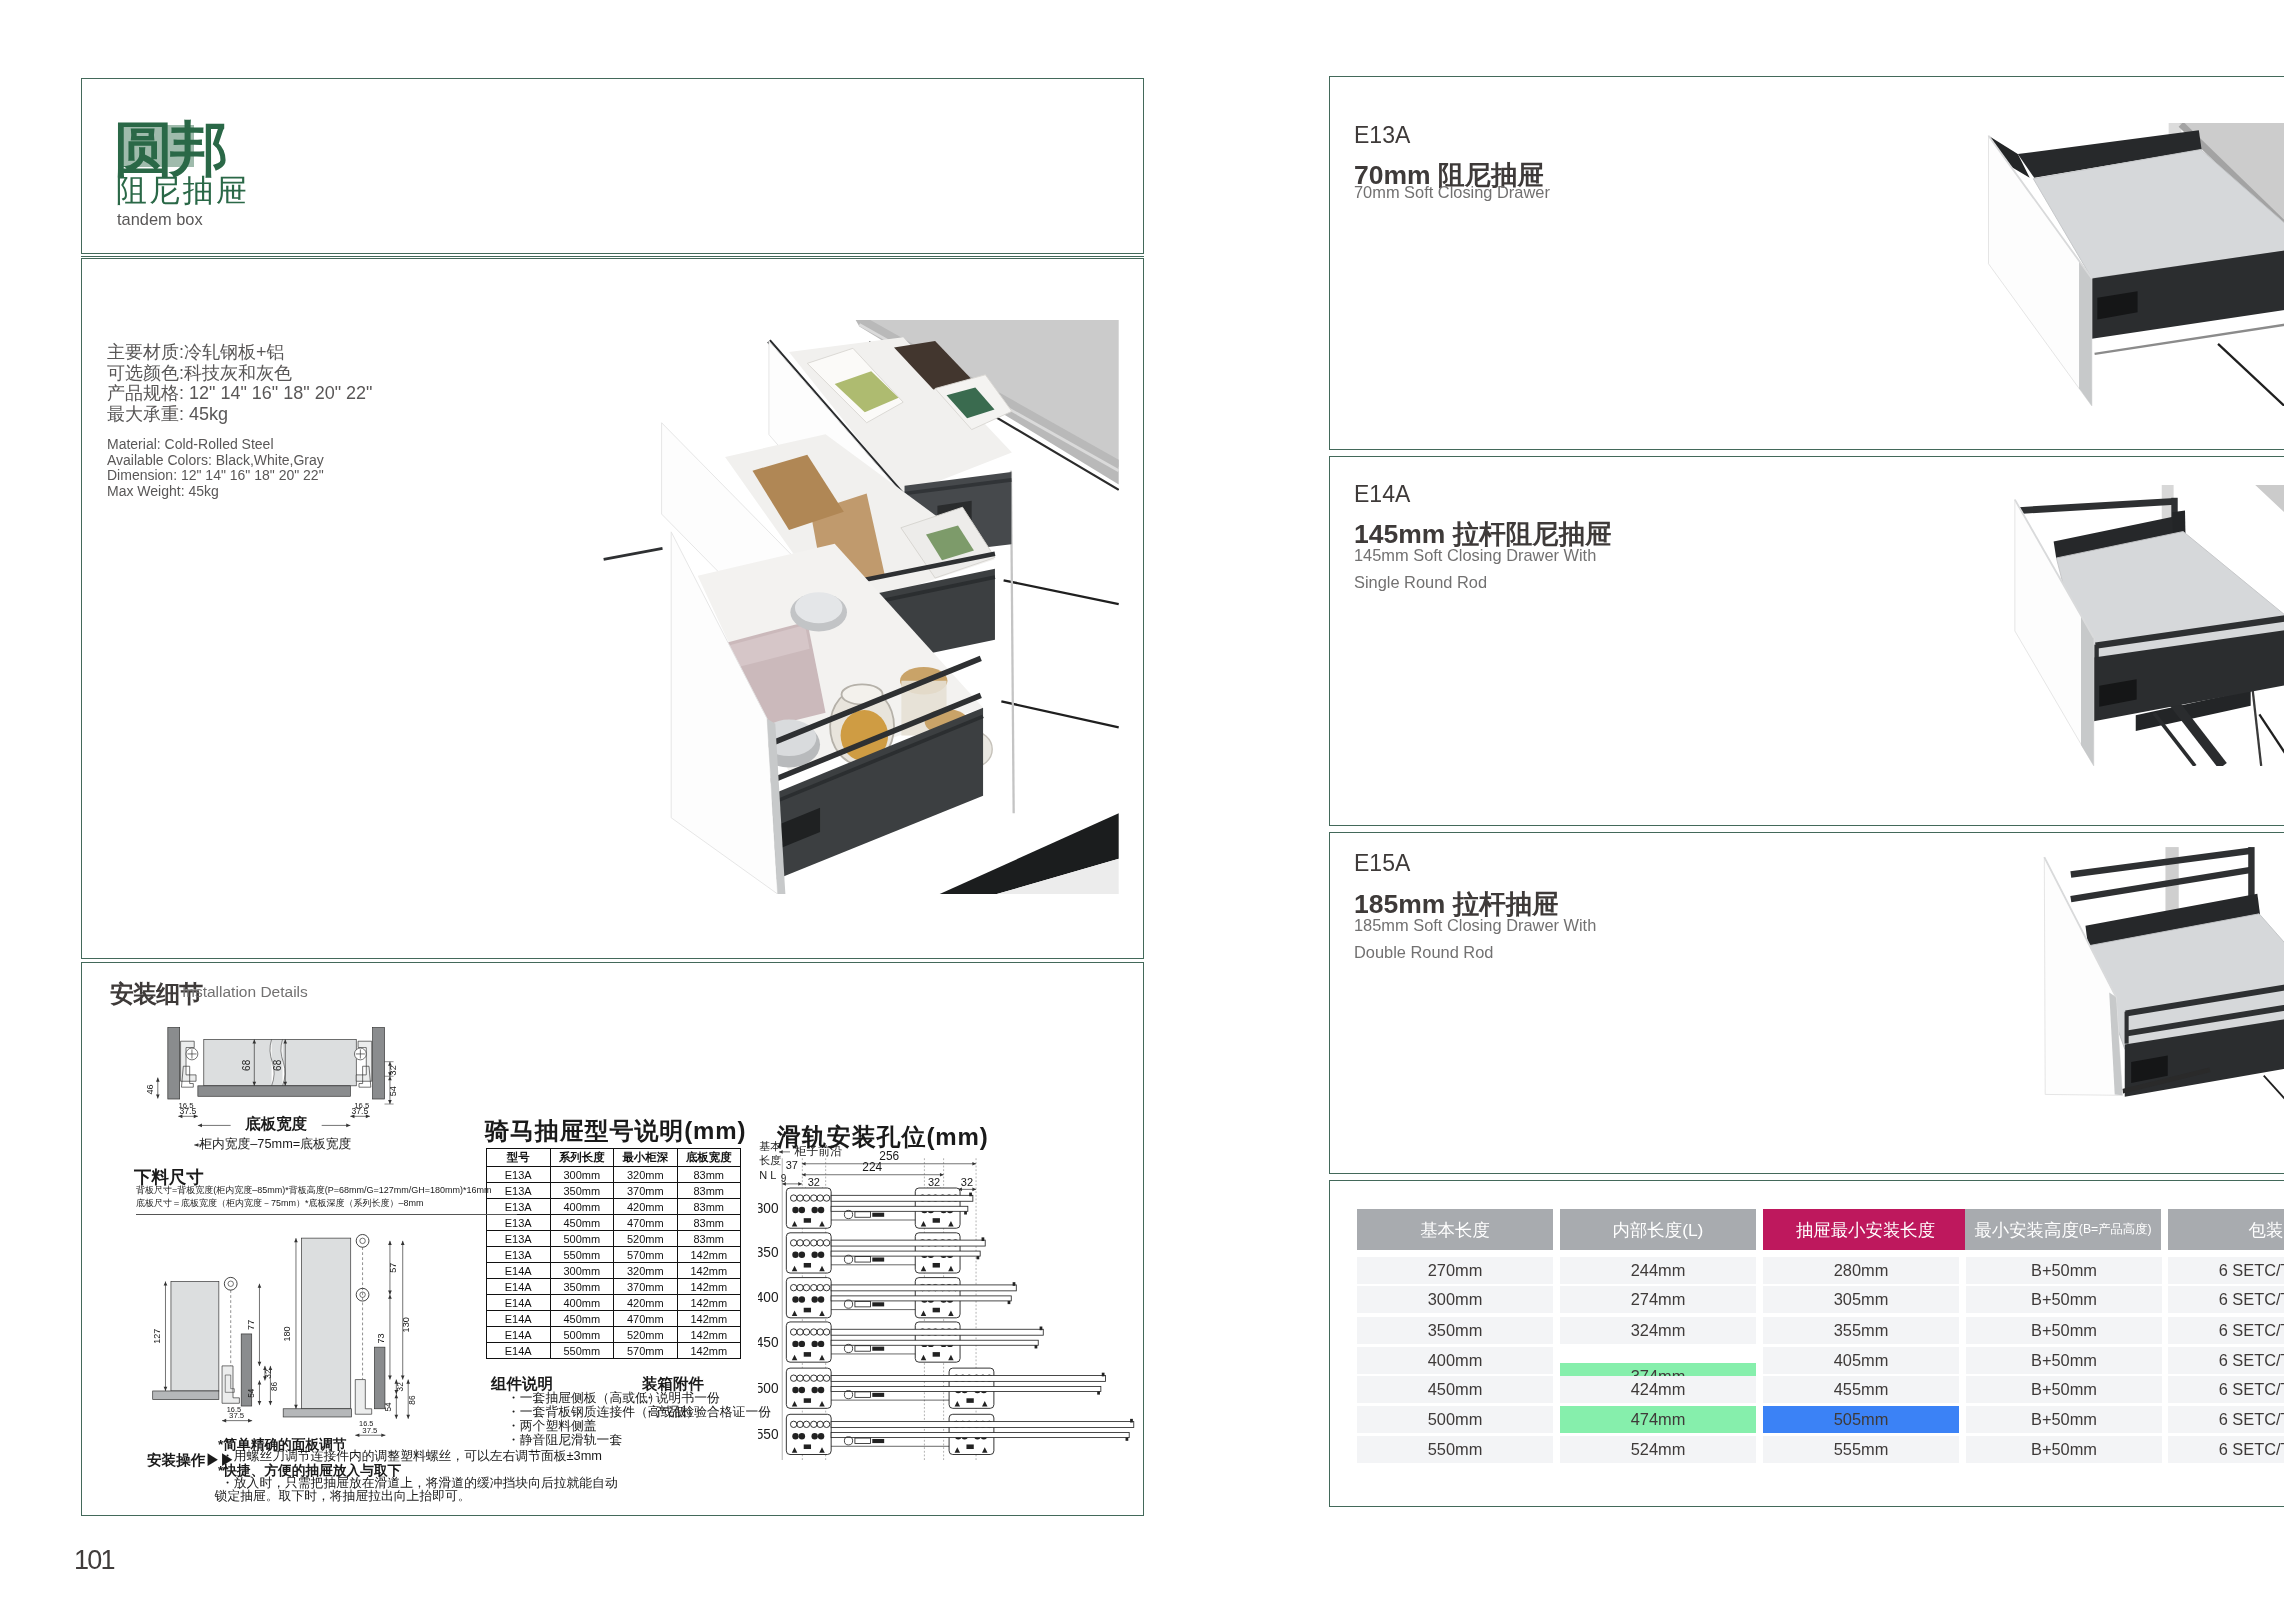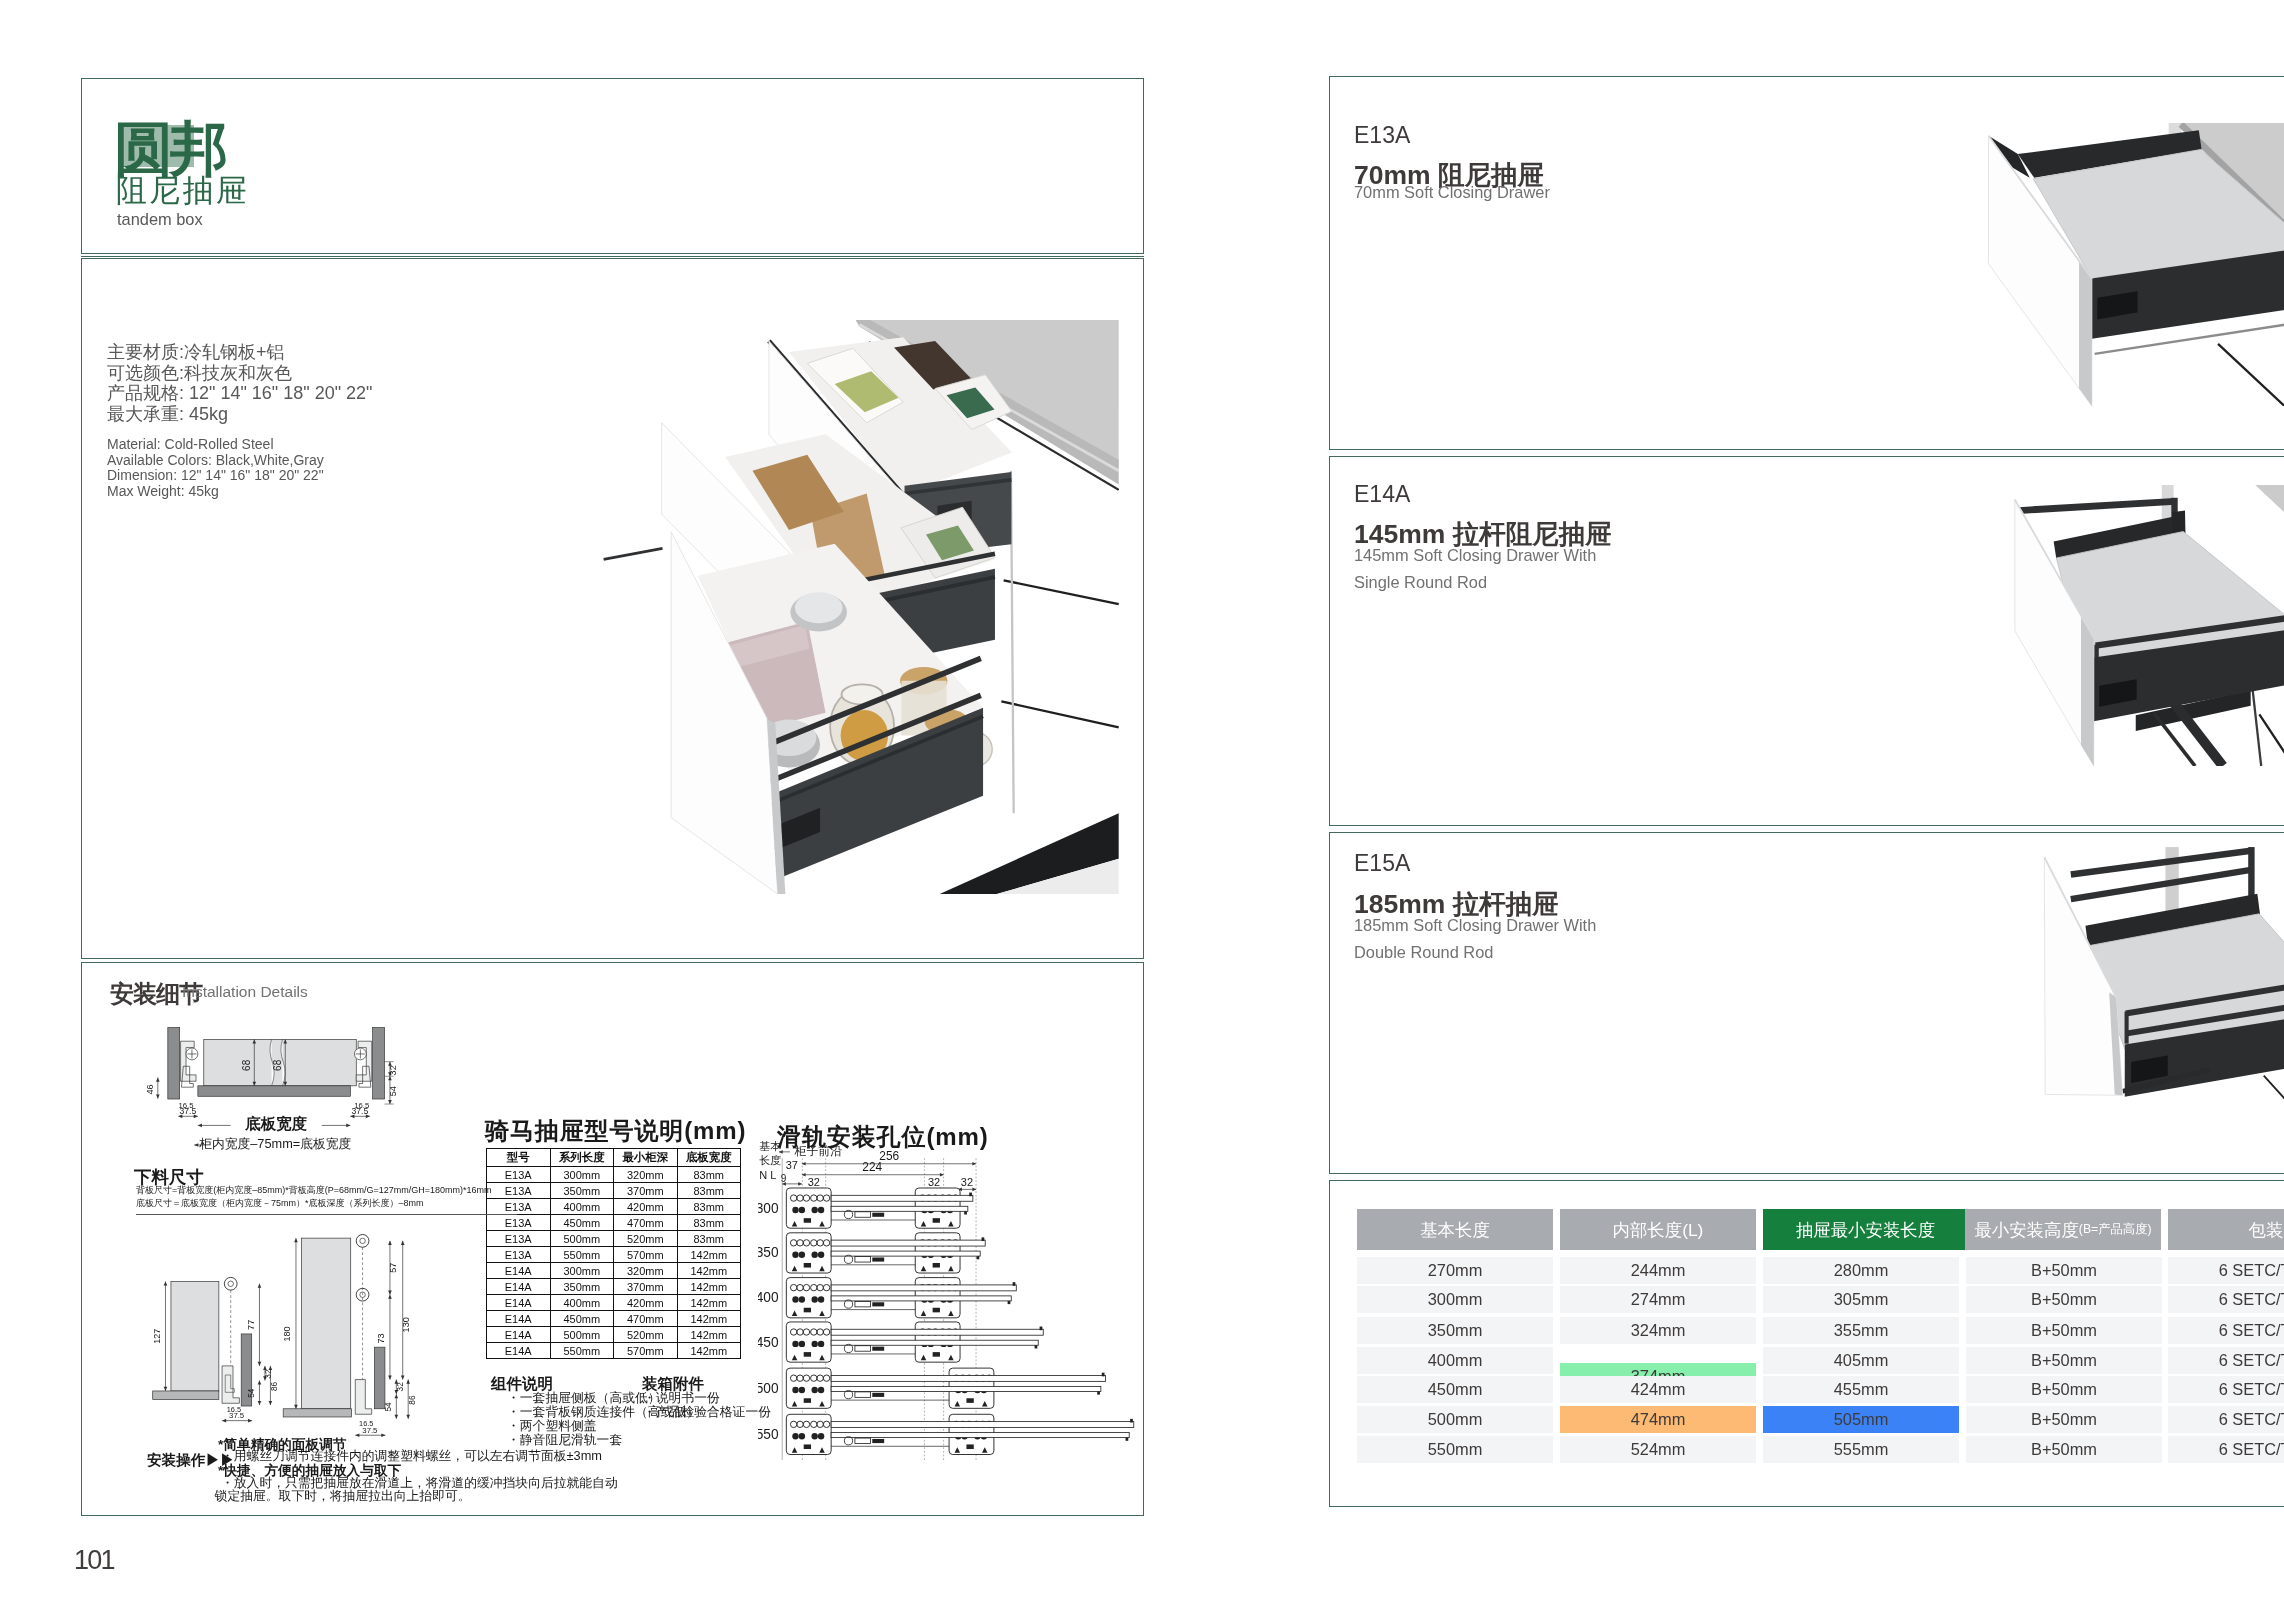--- a/index.html
+++ b/index.html
@@ -713,21 +713,21 @@
       <line x1="491" y1="534" x2="682" y2="487" stroke="#2a2a2a" stroke-width="10"></line>
       <polygon points="320,22 477,328 491,543 322,541" fill="#fdfdfd" stroke="#e3e3e3" stroke-width="2"></polygon>
       <polygon points="462,318 477,328 491,543 474,541" fill="#c7c9ca"></polygon>
       <line x1="320" y1="22" x2="477" y2="328" stroke="#d9dadb" stroke-width="4"></line>
     </svg></div>
 
 <div class="abs" style="left:1357px;top:1209px;width:1010px;">
 
 <div class="abs" style="left:0;top:0;width:196px;height:41px;background:#a8abaf;color:#fff;font-size:17.4px;display:flex;align-items:center;justify-content:center;">基本长度</div>
 <div class="abs" style="left:203px;top:0;width:196px;height:41px;background:#a8abaf;color:#fff;font-size:17.4px;display:flex;align-items:center;justify-content:center;">内部长度(L)</div>
-<div class="abs" style="left:406px;top:0;width:205px;height:41px;background:#15803d;color:#fff;font-size:17.4px;display:flex;align-items:center;justify-content:center;">抽屉最小安装长度</div>
+<div class="abs" style="left:406px;top:0;width:205px;height:41px;background:#be185d;color:#fff;font-size:17.4px;display:flex;align-items:center;justify-content:center;">抽屉最小安装长度</div>
 <div class="abs" style="left:608px;top:0;width:196px;height:41px;background:#a8abaf;color:#fff;font-size:17.4px;display:flex;align-items:center;justify-content:center;">最小安装高度<span style="font-size:12.3px;">(B=产品高度)</span></div>
 <div class="abs" style="left:811px;top:0;width:196px;height:41px;background:#a8abaf;color:#fff;font-size:17.4px;display:flex;align-items:center;justify-content:center;">包装</div>
 </div>
 
 <div class="abs" style="left:1357px;top:1257px;width:196px;height:26.5px;background:#f3f4f6;color:#3e3a39;font-size:16.4px;display:flex;align-items:center;justify-content:center;">270mm</div>
 <div class="abs" style="left:1560px;top:1257px;width:196px;height:26.5px;background:#f3f4f6;color:#3e3a39;font-size:16.4px;display:flex;align-items:center;justify-content:center;">244mm</div>
 <div class="abs" style="left:1763px;top:1257px;width:196px;height:26.5px;background:#f3f4f6;color:#3e3a39;font-size:16.4px;display:flex;align-items:center;justify-content:center;">280mm</div>
 <div class="abs" style="left:1966px;top:1257px;width:196px;height:26.5px;background:#f3f4f6;color:#3e3a39;font-size:16.4px;display:flex;align-items:center;justify-content:center;">B+50mm</div>
 <div class="abs" style="left:2168px;top:1257px;width:196px;height:26.5px;background:#f3f4f6;color:#3e3a39;font-size:16.4px;display:flex;align-items:center;justify-content:center;">6 SETC/TNB</div>
 
@@ -749,21 +749,21 @@
 <div class="abs" style="left:1966px;top:1347px;width:196px;height:26.5px;background:#f3f4f6;color:#3e3a39;font-size:16.4px;display:flex;align-items:center;justify-content:center;">B+50mm</div>
 <div class="abs" style="left:2168px;top:1347px;width:196px;height:26.5px;background:#f3f4f6;color:#3e3a39;font-size:16.4px;display:flex;align-items:center;justify-content:center;">6 SETC/TNB</div>
 
 <div class="abs" style="left:1357px;top:1376px;width:196px;height:26.5px;background:#f3f4f6;color:#3e3a39;font-size:16.4px;display:flex;align-items:center;justify-content:center;">450mm</div>
 <div class="abs" style="left:1560px;top:1376px;width:196px;height:26.5px;background:#f3f4f6;color:#3e3a39;font-size:16.4px;display:flex;align-items:center;justify-content:center;">424mm</div>
 <div class="abs" style="left:1763px;top:1376px;width:196px;height:26.5px;background:#f3f4f6;color:#3e3a39;font-size:16.4px;display:flex;align-items:center;justify-content:center;">455mm</div>
 <div class="abs" style="left:1966px;top:1376px;width:196px;height:26.5px;background:#f3f4f6;color:#3e3a39;font-size:16.4px;display:flex;align-items:center;justify-content:center;">B+50mm</div>
 <div class="abs" style="left:2168px;top:1376px;width:196px;height:26.5px;background:#f3f4f6;color:#3e3a39;font-size:16.4px;display:flex;align-items:center;justify-content:center;">6 SETC/TNB</div>
 
 <div class="abs" style="left:1357px;top:1406px;width:196px;height:26.5px;background:#f3f4f6;color:#3e3a39;font-size:16.4px;display:flex;align-items:center;justify-content:center;">500mm</div>
-<div class="abs" style="left:1560px;top:1406px;width:196px;height:26.5px;background:#fdba74;color:#3e3a39;font-size:16.4px;display:flex;align-items:center;justify-content:center;">474mm</div>
+<div class="abs" style="left:1560px;top:1406px;width:196px;height:26.5px;background:#86efac;color:#3e3a39;font-size:16.4px;display:flex;align-items:center;justify-content:center;">474mm</div>
 <div class="abs" style="left:1763px;top:1406px;width:196px;height:26.5px;background:#3b82f6;color:#3e3a39;font-size:16.4px;display:flex;align-items:center;justify-content:center;">505mm</div>
 <div class="abs" style="left:1966px;top:1406px;width:196px;height:26.5px;background:#f3f4f6;color:#3e3a39;font-size:16.4px;display:flex;align-items:center;justify-content:center;">B+50mm</div>
 <div class="abs" style="left:2168px;top:1406px;width:196px;height:26.5px;background:#f3f4f6;color:#3e3a39;font-size:16.4px;display:flex;align-items:center;justify-content:center;">6 SETC/TNB</div>
 
 <div class="abs" style="left:1357px;top:1436px;width:196px;height:26.5px;background:#f3f4f6;color:#3e3a39;font-size:16.4px;display:flex;align-items:center;justify-content:center;">550mm</div>
 <div class="abs" style="left:1560px;top:1436px;width:196px;height:26.5px;background:#f3f4f6;color:#3e3a39;font-size:16.4px;display:flex;align-items:center;justify-content:center;">524mm</div>
 <div class="abs" style="left:1763px;top:1436px;width:196px;height:26.5px;background:#f3f4f6;color:#3e3a39;font-size:16.4px;display:flex;align-items:center;justify-content:center;">555mm</div>
 <div class="abs" style="left:1966px;top:1436px;width:196px;height:26.5px;background:#f3f4f6;color:#3e3a39;font-size:16.4px;display:flex;align-items:center;justify-content:center;">B+50mm</div>
 <div class="abs" style="left:2168px;top:1436px;width:196px;height:26.5px;background:#f3f4f6;color:#3e3a39;font-size:16.4px;display:flex;align-items:center;justify-content:center;">6 SETC/TNB</div>
 

